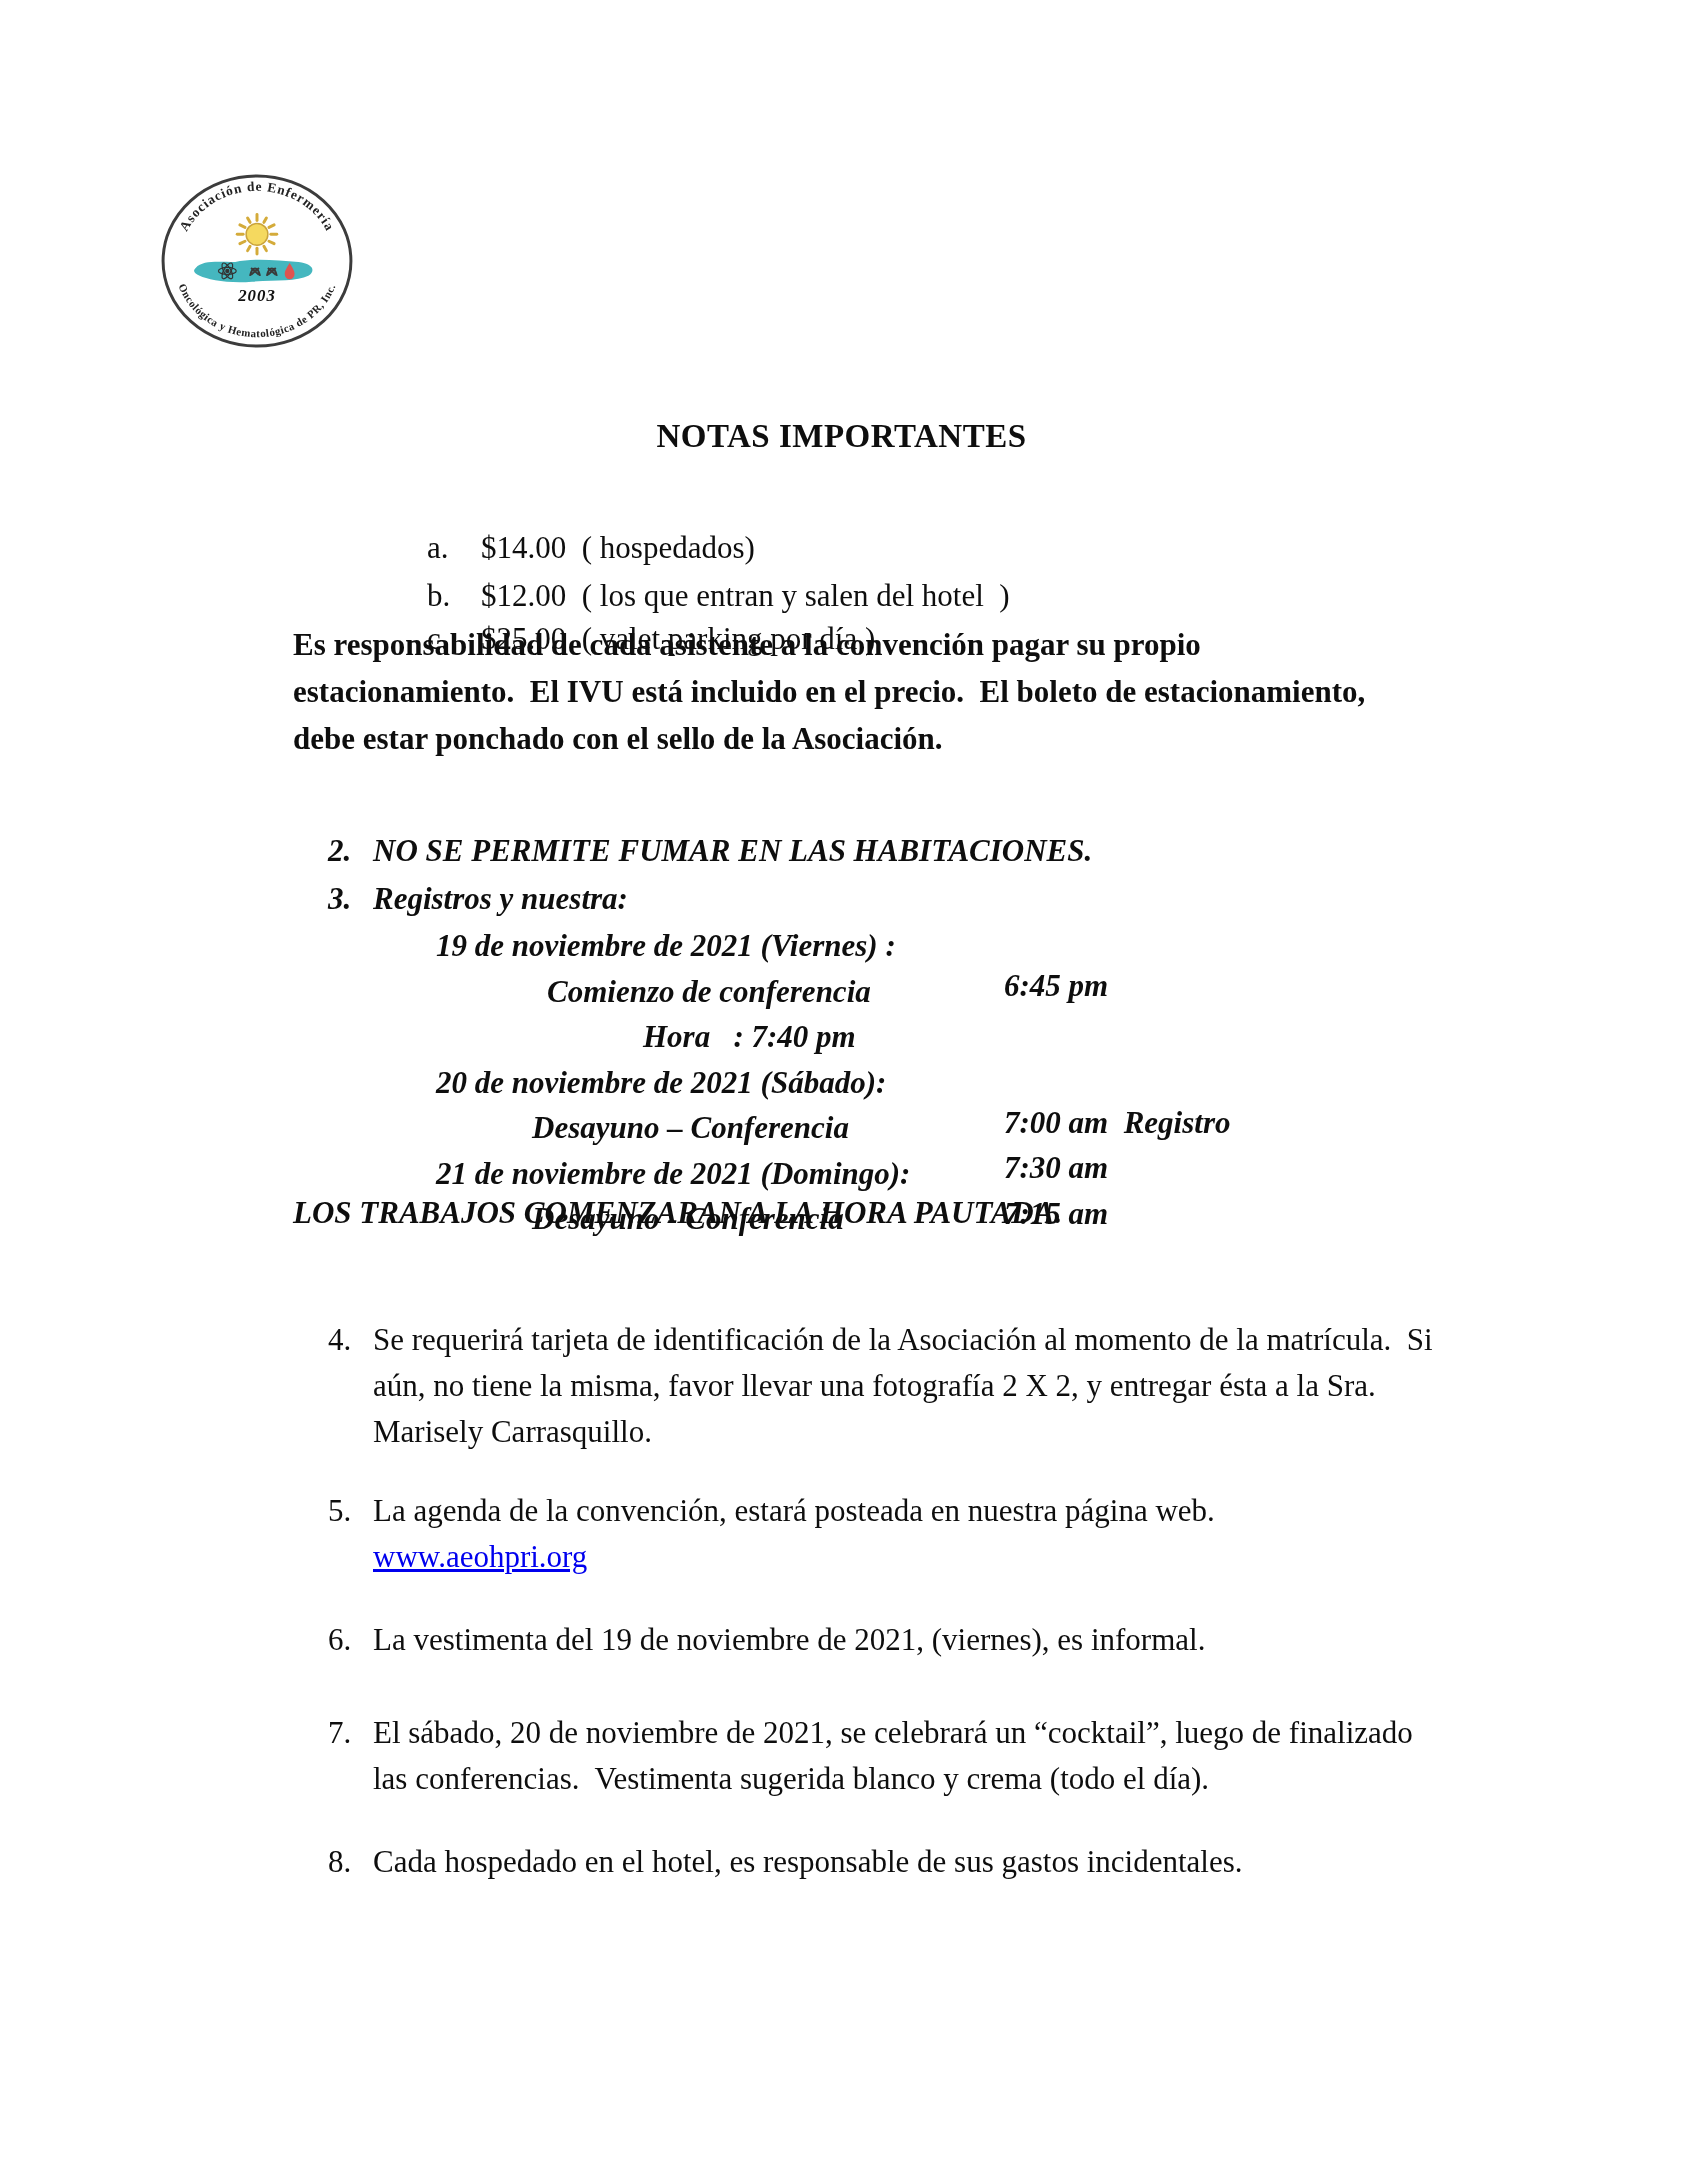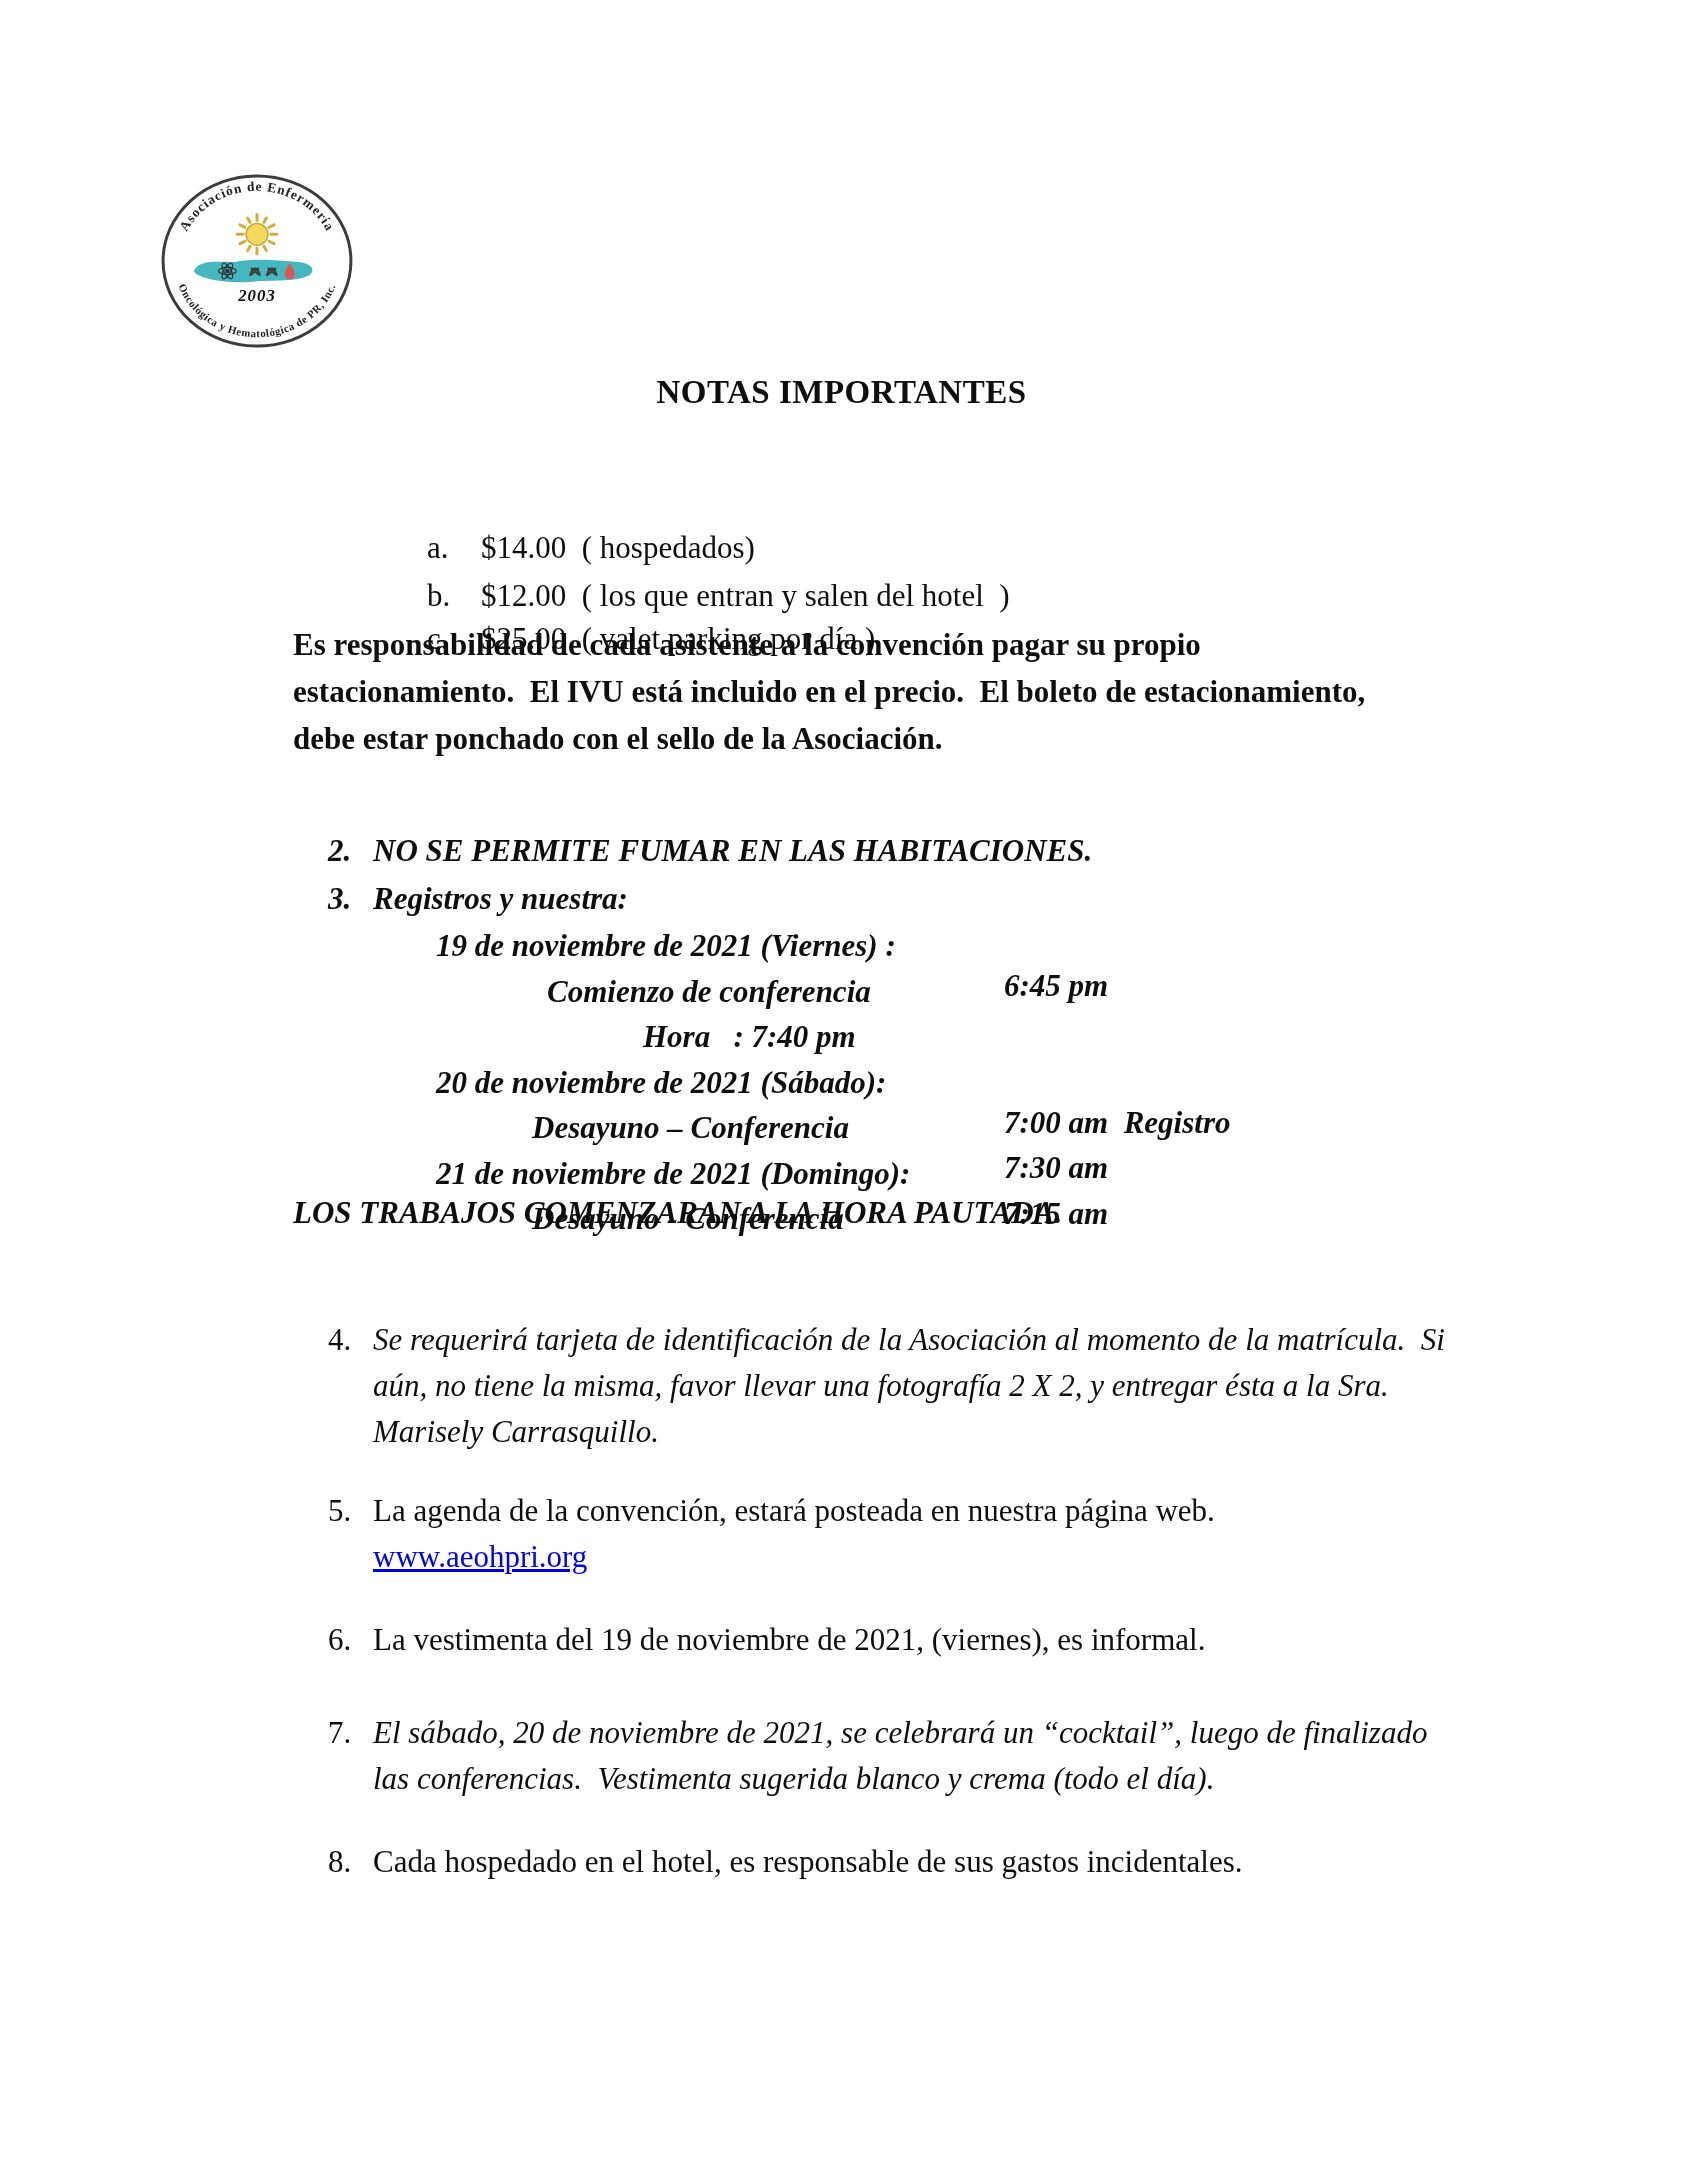--- a/index.html
+++ b/index.html
@@ -9,27 +9,27 @@
     position:relative; width:1683px; height:2178px; background:#ffffff;
     font-family:"Liberation Serif","DejaVu Serif",serif; color:#0e0e0e;
     overflow:hidden;
   }
   .line {
     position:absolute; font-size:31px; line-height:40px; white-space:pre-wrap;
   }
   .b { font-weight:700;font-style:italic; }
   .title {
     position:absolute; left:0; width:1683px; text-align:center;
-    font-size:33px; font-weight:700; letter-spacing:0.5px;
+    font-size:33px; font-weight:700; letter-spacing:0.5px;margin-top:44px;
   }
   .num { display:inline-block; width:45px; }
   .sub-num { display:inline-block; width:54px; }
   .lines {
     display:inline-block; vertical-align:top; line-height:46px;
-    white-space:pre-wrap; max-width:1277px;font-style:italic;
+    white-space:pre-wrap; max-width:1277px;
   }
   .para-lines {
     position:absolute; line-height:47px; white-space:pre-wrap; font-weight:700;
     max-width:1287px;
   }
   .slabel { position:absolute; white-space:pre-wrap;margin-left:40px; }
   .ind-1 { left:396px; }
   .ind-2 { left:492px; }
   .ind-3 { left:591px; }
   .stime { position:absolute; left:1004px; white-space:pre-wrap; }

